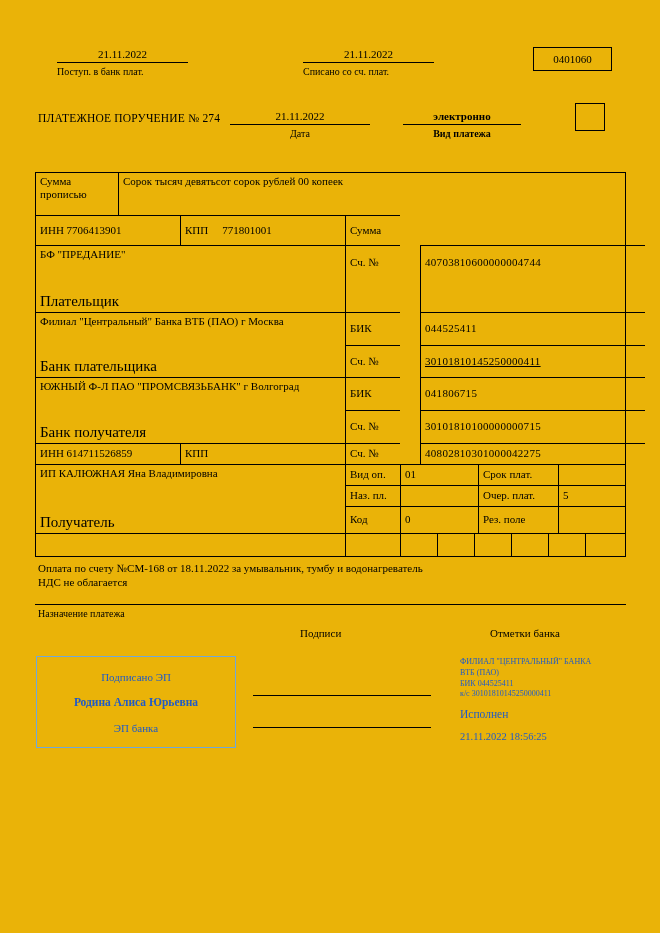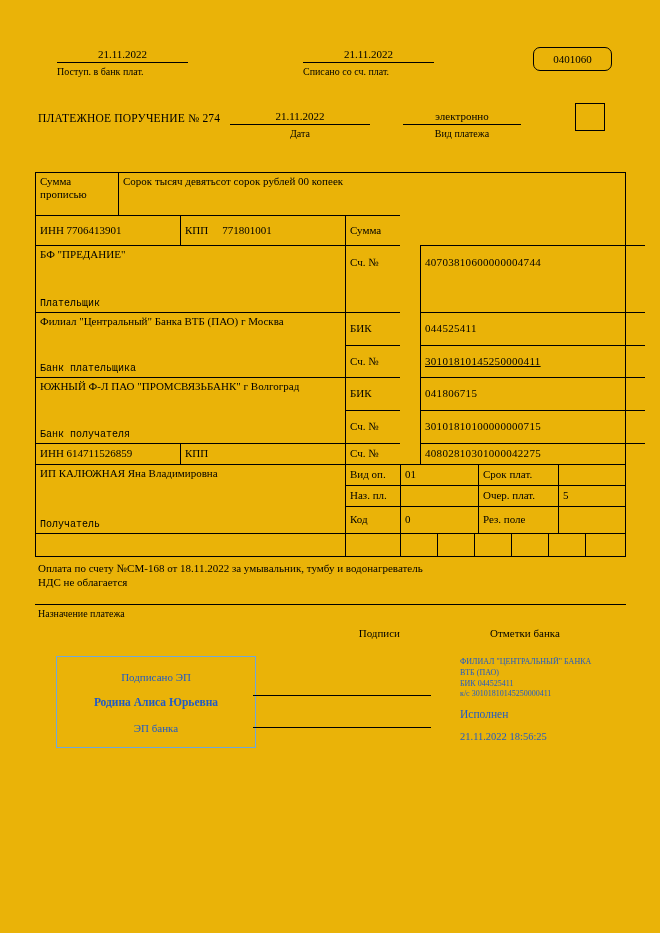--- a/index.html
+++ b/index.html
@@ -17,21 +17,21 @@
   .df-label{font-size:10px;padding-top:3px;}
   .df-label.center{text-align:center;}
   .box{border:1px solid #000;box-sizing:border-box;display:flex;align-items:center;justify-content:center;font-size:11px;}
   .title{font-size:11.5px;letter-spacing:.2px;}
   
   .tbl{position:absolute;left:35px;top:172px;width:590px;height:384px;border-right:1px solid #000;border-bottom:1px solid #000;}
   .c{position:absolute;box-sizing:border-box;border-left:1px solid #000;border-top:1px solid #000;
      padding:2px 4px;font-size:11px;line-height:1.2;overflow:hidden;}
   .vc{display:flex;align-items:center;}
   .lblock{display:flex;flex-direction:column;justify-content:space-between;}
-  .blabel{font-size:10px;font-family:Liberation Mono, monospace;}
+  .blabel{font-size:15px;}
   .slab{font-size:11px;}
   .acct{letter-spacing:.3px;margin-left:20px;}
   .gap{display:flex;align-items:center;gap:14px;}
   .hline{height:0;border-top:1px solid #000;}
   
   .cap{font-size:11px;}
   .estamp{
     box-sizing:border-box;border:1px solid var(--stamp-border);
     display:flex;flex-direction:column;justify-content:space-evenly;align-items:center;
     color:var(--blue-text);font-size:11px;text-align:center;
@@ -47,28 +47,28 @@
 <div class="page">
 
   <div class="abs" style="left:57px;top:48px;width:131px;">
     <div class="df-value">21.11.2022</div>
     <div class="df-label">Поступ. в банк плат.</div>
   </div>
   <div class="abs" style="left:303px;top:48px;width:131px;">
     <div class="df-value">21.11.2022</div>
     <div class="df-label">Списано со сч. плат.</div>
   </div>
-  <div class="abs box" style="left:533px;top:47px;width:79px;height:24px;border-radius:7px;">0401060</div>
+  <div class="abs box" style="left:533px;top:47px;width:79px;height:24px;">0401060</div>
 
   <div class="abs title" style="left:38px;top:112px;">ПЛАТЕЖНОЕ ПОРУЧЕНИЕ № 274</div>
   <div class="abs" style="left:230px;top:110px;width:140px;">
     <div class="df-value">21.11.2022</div>
     <div class="df-label center">Дата</div>
   </div>
-  <div class="abs" style="left:403px;top:110px;width:118px;">
+  <div class="abs" style="left:403px;top:110px;width:118px;font-weight:bold;">
     <div class="df-value">электронно</div>
     <div class="df-label center">Вид платежа</div>
   </div>
   <div class="abs box" style="left:575px;top:103px;width:30px;height:28px;"></div>
 
   <div class="tbl">
 
     <div class="c" style="left:0;top:0;width:83px;height:43px;">Сумма прописью</div>
     <div class="c" style="left:83px;top:0;width:507px;height:43px;">Сорок тысяч девятьсот сорок рублей 00 копеек</div>
 
@@ -136,24 +136,24 @@
     <div class="c" style="left:550px;top:361px;width:40px;height:23px;"></div>
   </div>
 
   <div class="abs" style="left:38px;top:562px;width:560px;font-size:11px;line-height:1.25;">
     <div>Оплата по счету №СМ-168 от 18.11.2022 за умывальник, тумбу и водонагреватель</div>
     <div>НДС не облагается</div>
   </div>
   <div class="abs hline" style="left:35px;top:604px;width:591px;"></div>
   <div class="abs" style="left:38px;top:608px;font-size:10px;">Назначение платежа</div>
 
-  <div class="abs cap" style="left:300px;top:627px;width:100px;text-align:right;">Подписи</div>
+  <div class="abs cap" style="left:300px;top:627px;width:100px;text-align:left;">Подписи</div>
   <div class="abs cap" style="left:465px;top:627px;width:120px;text-align:center;">Отметки банка</div>
 
-  <div class="abs estamp" style="left:56px;top:656px;width:200px;height:92px;">
+  <div class="abs estamp" style="left:36px;top:656px;width:200px;height:92px;">
     <div>Подписано ЭП</div>
     <div class="bold">Родина Алиса Юрьевна</div>
     <div>ЭП банка</div>
   </div>
 
   <div class="abs hline" style="left:253px;top:695px;width:178px;"></div>
   <div class="abs hline" style="left:253px;top:727px;width:178px;"></div>
 
   <div class="abs bstamp" style="left:460px;top:657px;width:175px;">
     <div>ФИЛИАЛ "ЦЕНТРАЛЬНЫЙ" БАНКА</div>

